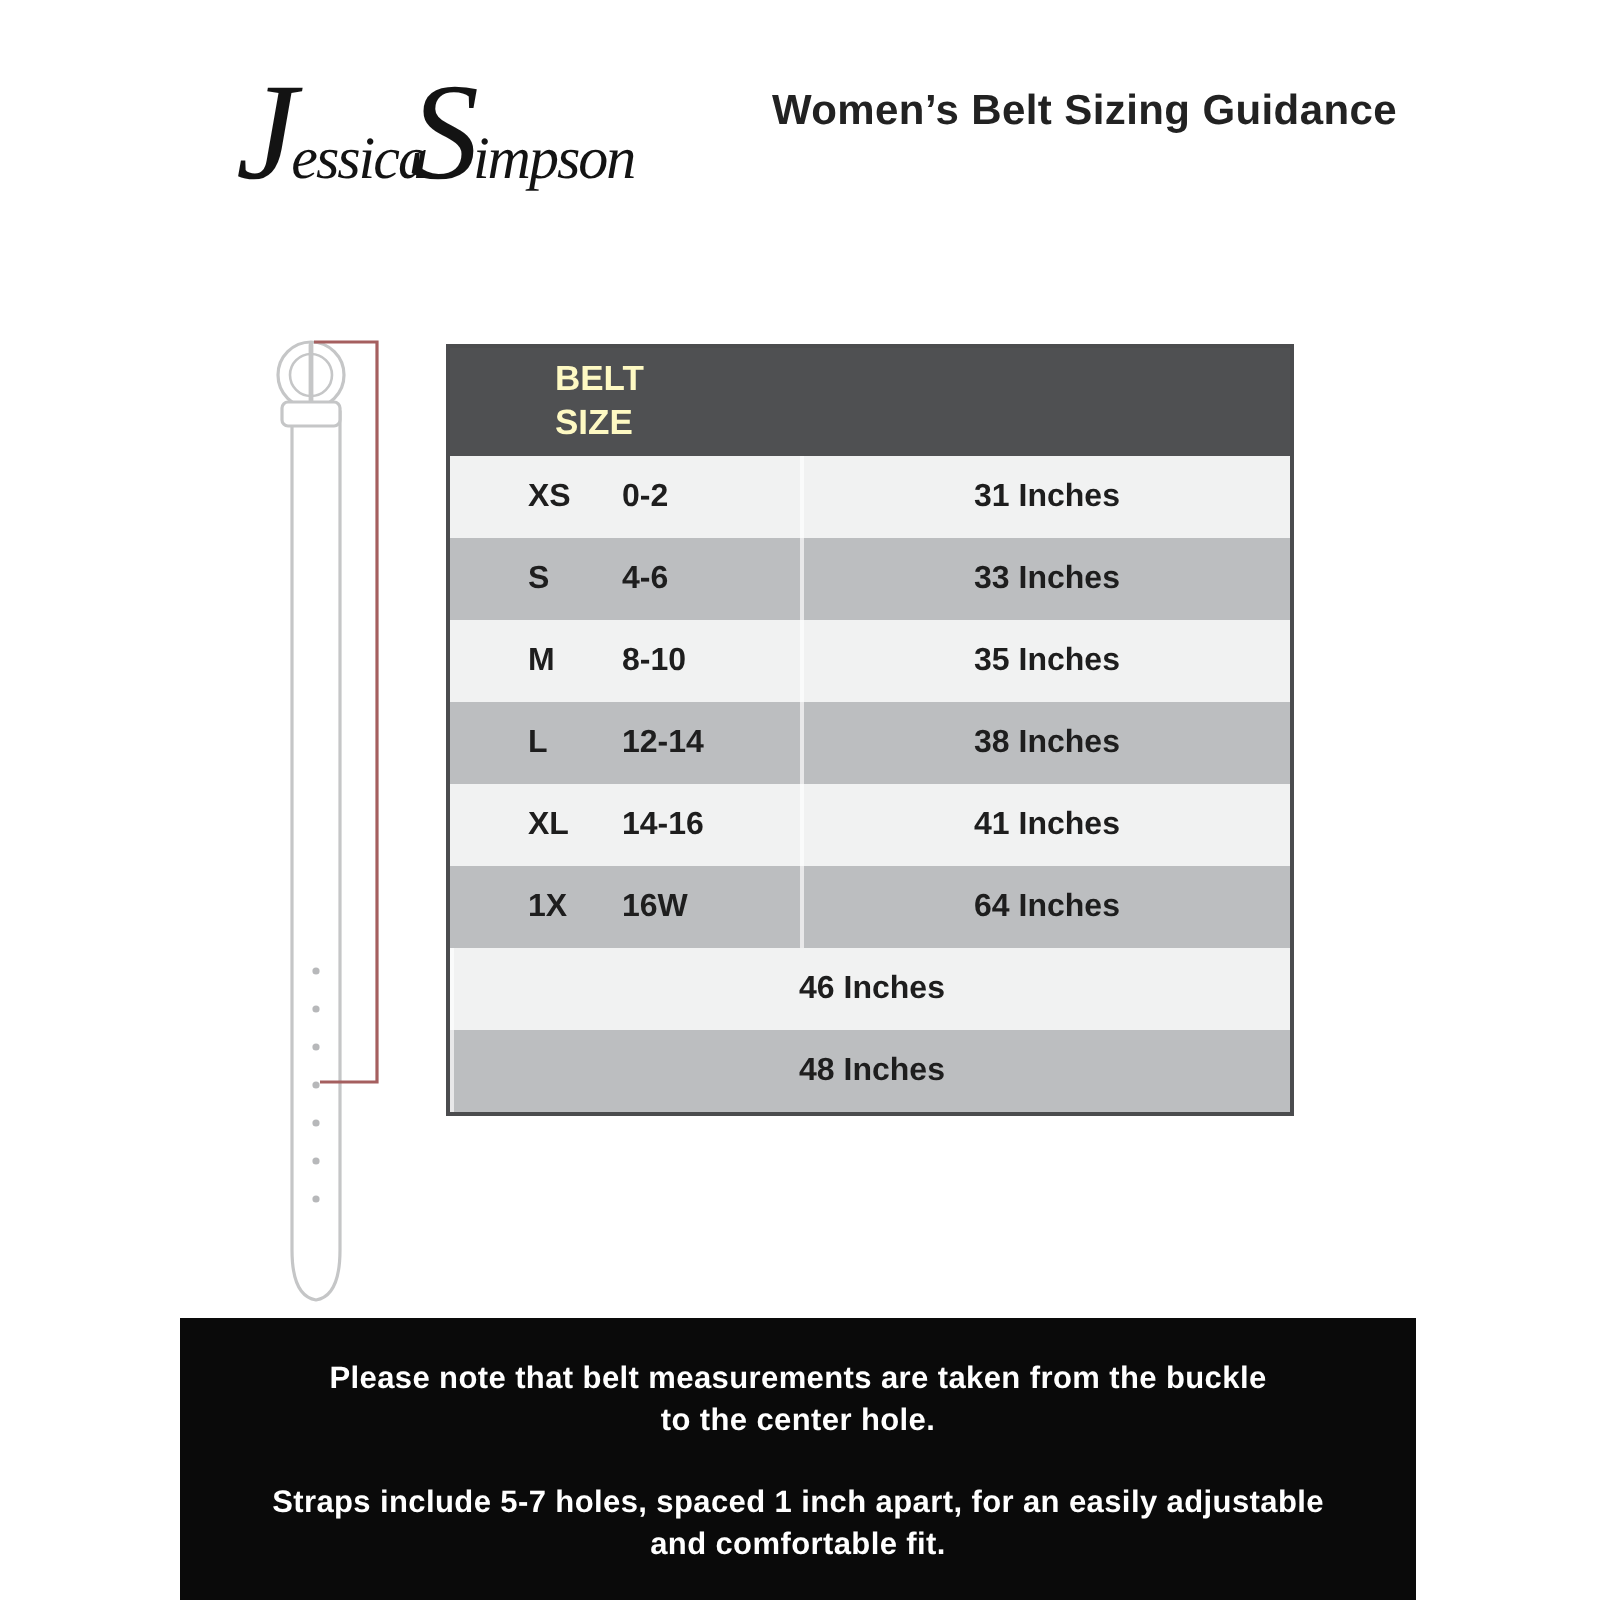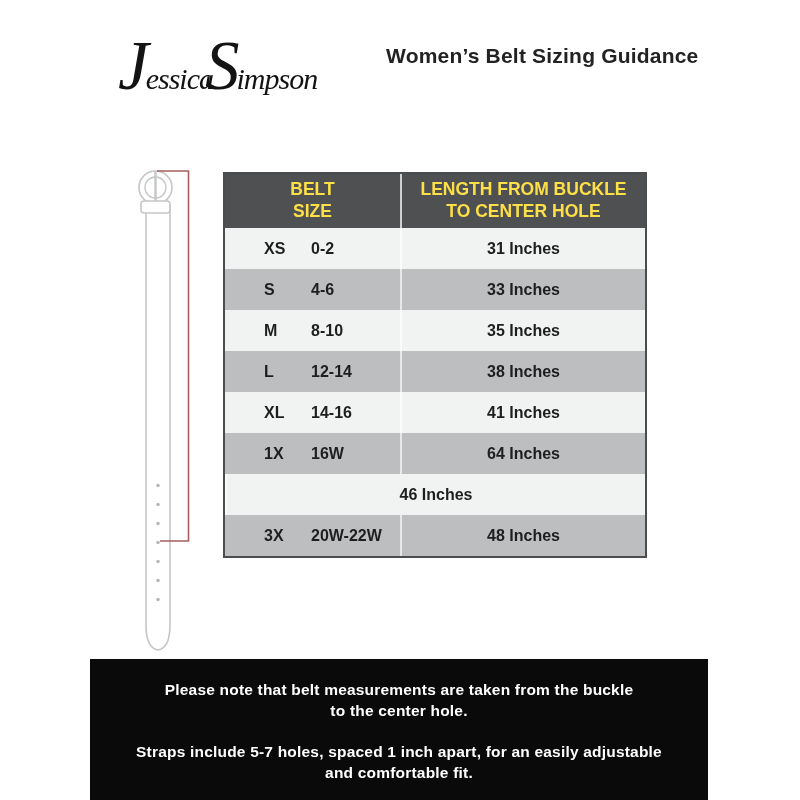--- a/index.html
+++ b/index.html
@@ -23,22 +23,22 @@
     font-size:21px;font-weight:bold;color:#222222;letter-spacing:0.2px;
   }
   
   .belt{position:absolute;left:120px;top:160px;}
   
   .size-table{
     position:absolute;left:223px;top:172px;width:420px;
     border:2px solid #4b4c4e;background:#f1f2f2;
   }
   .thead{
-    display:flex;background:#4f5052;color:#fde047;height:54px;
-    font-weight:bold;font-size:17.5px;line-height:1.25;text-align:center;
+    display:flex;background:#4f5052;color:#fef9c3;height:54px;
+    font-weight:bold;font-size:17.5px;line-height:1.25;
   }
   .thead .h1{width:175px;display:flex;align-items:center;justify-content:center;}
   .thead .h1in{width:70px;}
   .thead .h2{flex:1;display:flex;align-items:center;justify-content:center;border-left:2px solid #cfd0d2;}
   .thead .h2in{width:208px;}
   .trow{
     display:flex;height:41px;font-size:16px;font-weight:bold;color:#1e1e1e;
   }
   .trow:nth-child(odd){background:#f1f2f2;}
   .trow:nth-child(even){background:#bcbec0;}
@@ -92,23 +92,20 @@
   </g>
 
   <polyline points="157,171 188.5,171 188.5,541 160,541" fill="none" stroke="#a55f5f" stroke-width="1.6"></polyline>
 </svg>
 
 <div class="size-table">
   <div class="thead">
     <div class="h1">
       <div class="h1in">BELT SIZE</div>
     </div>
-    <div class="h2">
-      <div class="h2in">LENGTH FROM BUCKLE TO CENTER HOLE</div>
-    </div>
   </div>
   <div>
       <div class="trow">
         <div class="c1">
           <span class="size">XS</span>
           <span class="range">0-2</span>
         </div>
         <div class="c2">31 Inches</div>
       </div>
       <div class="trow">
@@ -143,24 +140,20 @@
         <div class="c1">
           <span class="size">1X</span>
           <span class="range">16W</span>
         </div>
         <div class="c2">64 Inches</div>
       </div>
       <div class="trow">
         <div class="c2">46 Inches</div>
       </div>
       <div class="trow">
-        <div class="c1">
-          <span class="size">3X</span>
-          <span class="range">20W-22W</span>
-        </div>
         <div class="c2">48 Inches</div>
       </div>
     </div>
 </div>
 
 <div class="footer">
   <p class="note1">Please note that belt measurements are taken from the buckle to the center hole.</p>
   <p class="note2">Straps include 5-7 holes, spaced 1 inch apart, for an easily adjustable and comfortable fit.</p>
 </div>
 

